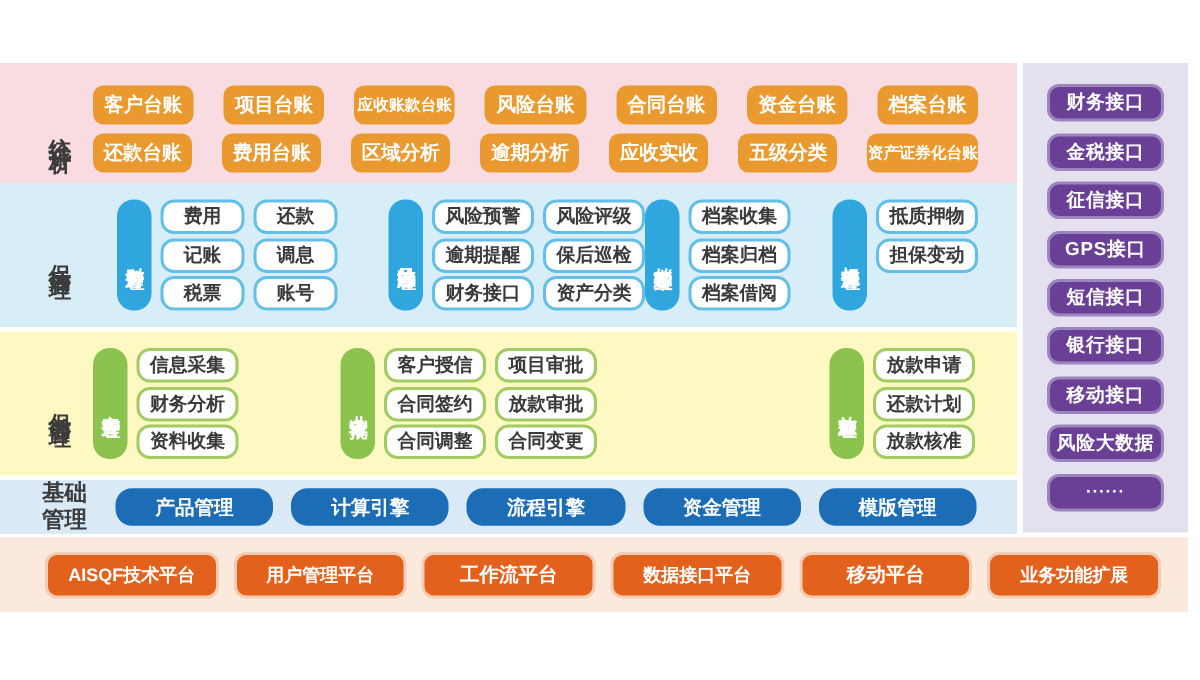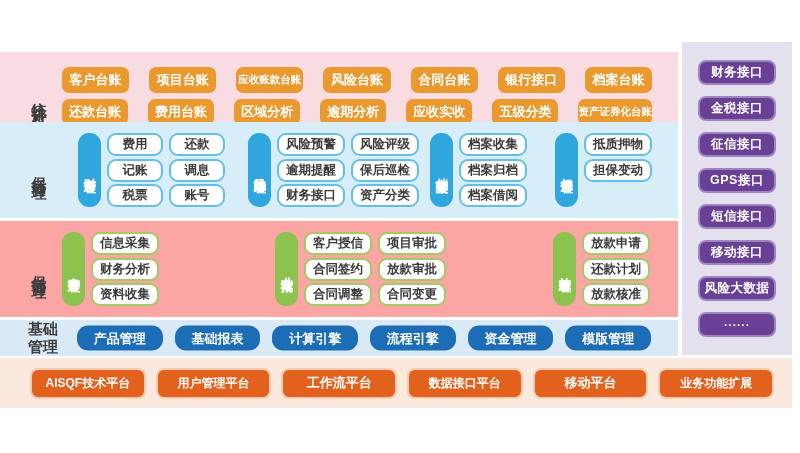--- a/index.html
+++ b/index.html
@@ -1,21 +1,21 @@
 <!DOCTYPE html>
 <html><head>
 <meta charset="utf-8">
 <style>
   html,body{margin:0;padding:0;background:#fff;}
   .page{position:relative;width:800px;height:453px;background:#ffffff;overflow:hidden;
         font-family:"Liberation Sans","DejaVu Sans",sans-serif;}
   .sec{position:absolute;left:0;width:678px;}
-  .sec-stats{top:52px;height:88px;background:#f9dce1;}
+  .sec-stats{top:42px;height:88px;background:#f9dce1;}
   .sec-post {top:122px;height:96px;background:#d7eef8;}
-  .sec-pre  {top:221px;height:96px;background:#fca5a5;}
+  .sec-pre  {top:221px;height:96px;background:#fef9c3;}
   .sec-base {top:320px;height:36px;background:#d9e9f6;}
   .right-col{position:absolute;left:682px;top:42px;width:110px;height:313px;background:#e4e0ee;
              display:flex;flex-direction:column;justify-content:space-evenly;align-items:center;
              padding:7px 0;box-sizing:border-box;}
   .bottom-row{position:absolute;left:0;top:358px;width:792px;height:50px;background:#fbe9dd;
               display:flex;align-items:center;gap:10px;padding:0 18px 0 30px;box-sizing:border-box;}
 
   .side-label{position:absolute;left:29px;top:50%;transform:translateY(-50%);
               writing-mode:vertical-rl;text-orientation:upright;letter-spacing:3px;
               font-size:15px;font-weight:700;color:#3c3c3c;white-space:nowrap;}
@@ -26,25 +26,25 @@
               display:flex;flex-direction:column;gap:6px;}
   .stats-row{display:flex;gap:20px;}
   .stat-btn{flex:1;height:26px;border-radius:7px;background:#e9992d;color:#fff;
             font-size:13px;font-weight:600;display:flex;align-items:center;justify-content:center;
             white-space:nowrap;cursor:pointer;}
   .stat-btn.long{font-size:10.5px;}
 
   .groups{position:absolute;inset:0;}
   .group{position:absolute;top:50%;transform:translateY(-50%);display:flex;gap:6px;}
   .sec-post .group:nth-child(1){left:62px;padding-left:16px;}
-  .sec-post .group:nth-child(2){left:223px;padding-left:25px;}
+  .sec-post .group:nth-child(2){left:234px;padding-left:25px;}
   .sec-post .group:nth-child(3){left:430px;}
   .sec-post .group:nth-child(4){left:555px;}
   .sec-pre  .group:nth-child(1){left:62px;}
-  .sec-pre  .group:nth-child(2){left:227px;margin-left:48px;}
+  .sec-pre  .group:nth-child(2){left:227px;}
   .sec-pre  .group:nth-child(3){left:553px;}
   .pill{width:23px;height:74px;border-radius:11px;color:#fff;
         writing-mode:vertical-rl;text-orientation:upright;letter-spacing:1px;
         font-size:12.5px;font-weight:700;display:flex;align-items:center;justify-content:center;
         cursor:pointer;}
   .sec-post .pill{background:#2fa6de;}
   .sec-pre  .pill{background:#8cc24e;}
   .items{display:grid;grid-auto-rows:23px;row-gap:2.5px;column-gap:6px;align-content:start;}
   .cols-1{grid-template-columns:auto;}
   .cols-2{grid-template-columns:auto auto;}
@@ -80,21 +80,21 @@
   <div class="sec sec-stats">
     <div class="side-label">统计分析</div>
     <div class="stats-rows">
       <div class="stats-row">
 
       <div class="stat-btn">客户台账</div>
           <div class="stat-btn">项目台账</div>
           <div class="stat-btn long">应收账款台账</div>
           <div class="stat-btn">风险台账</div>
           <div class="stat-btn">合同台账</div>
-          <div class="stat-btn">银行接口</div>
+          <div class="stat-btn">资金台账</div>
           <div class="stat-btn">档案台账</div>
         </div>
       <div class="stats-row">
 
       <div class="stat-btn">还款台账</div>
           <div class="stat-btn">费用台账</div>
           <div class="stat-btn">区域分析</div>
           <div class="stat-btn">逾期分析</div>
           <div class="stat-btn">应收实收</div>
           <div class="stat-btn">五级分类</div>
@@ -189,35 +189,35 @@
   </div>
 
   <div class="sec sec-base">
     <div class="base-label">
       <div>基础</div>
       <div>管理</div>
     </div>
     <div class="base-items">
 
     <div class="base-btn">产品管理</div>
-        <div class="base-btn">基础报表</div>
         <div class="base-btn">计算引擎</div>
         <div class="base-btn">流程引擎</div>
         <div class="base-btn">资金管理</div>
         <div class="base-btn">模版管理</div>
       </div>
   </div>
 
   <div class="right-col">
 
   <div class="iface-btn">财务接口</div>
       <div class="iface-btn">金税接口</div>
       <div class="iface-btn">征信接口</div>
       <div class="iface-btn">GPS接口</div>
       <div class="iface-btn">短信接口</div>
+      <div class="iface-btn">银行接口</div>
       <div class="iface-btn">移动接口</div>
       <div class="iface-btn">风险大数据</div>
       <div class="iface-btn long">······</div>
     </div>
 
   <div class="bottom-row">
 
   <div class="platform-btn long">AISQF技术平台</div>
       <div class="platform-btn long">用户管理平台</div>
       <div class="platform-btn">工作流平台</div>

